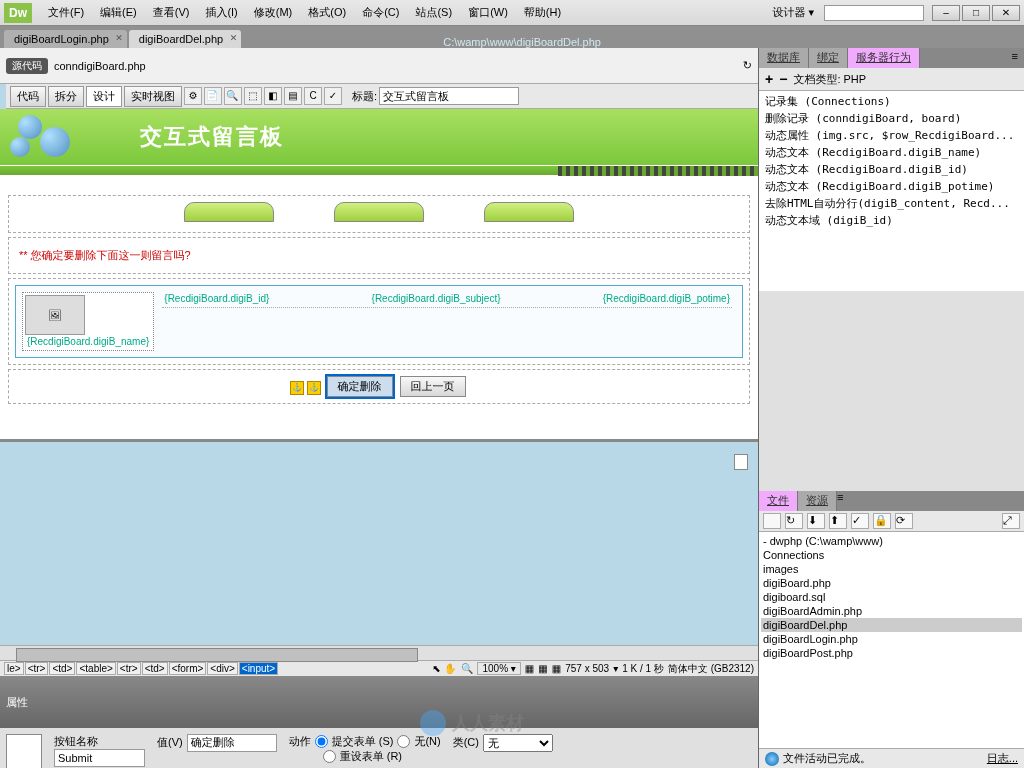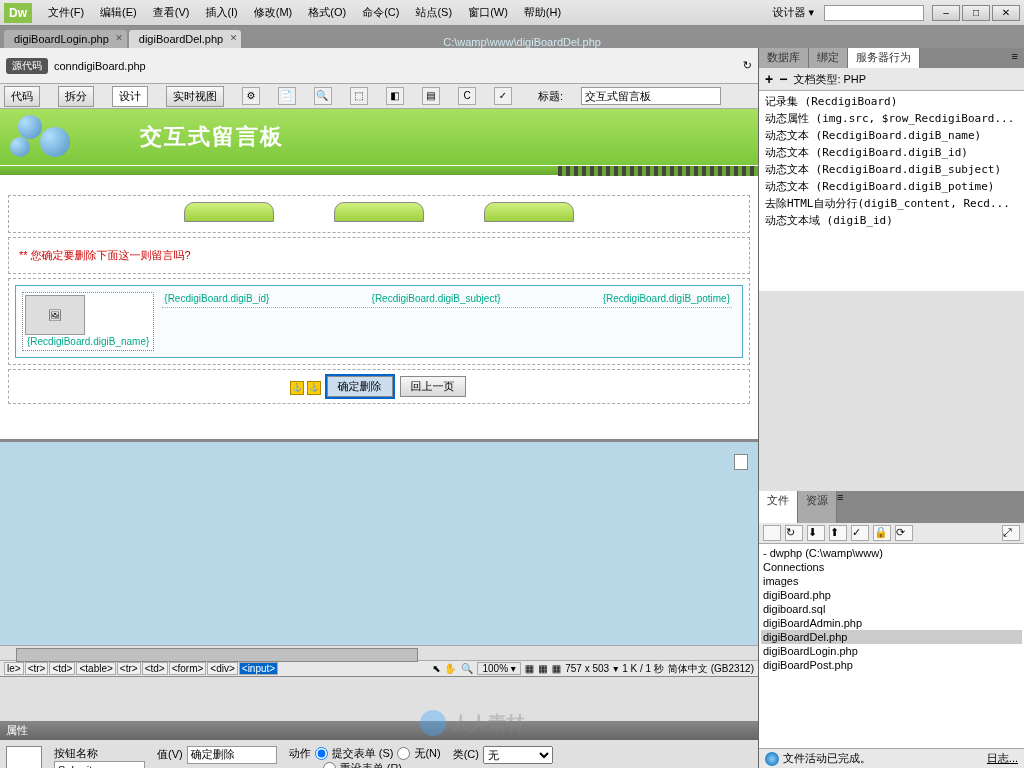--- a/index.html
+++ b/index.html
@@ -17,21 +17,21 @@
 .tab.inactive { background: #b0b0b0; }
 .tab .x { position: absolute; right: 4px; top: 3px; font-size: 9px; color: #555; }
 .tabs-bar .path { color: #d0e8f0; margin-left: 200px; font-size: 11px; }
 
 .subtoolbar { background: #f0f0f0; height: 37px; display: flex; align-items: center; padding: 0 6px; border-bottom: 1px solid #aaa; font-size: 11px; }
 .badge { background: #555; color: #fff; padding: 1px 6px; border-radius: 3px; margin-right: 6px; font-size: 10px; }
 .subtoolbar .refresh { margin-left: auto; cursor: pointer; }
 
 .main-area { display: flex; height: 720px; }
 .left-col { width: 758px; display: flex; flex-direction: column; background: #b8d8e8; }
-.view-toolbar { background: #e8e8e8; height: 26px; display: flex; align-items: center; padding: 0 4px; gap: 18px; border-bottom: 1px solid #aaa; }
+.view-toolbar { background: #e8e8e8; height: 26px; display: flex; align-items: center; padding: 0 4px; gap: 2px; border-bottom: 1px solid #aaa; margin-left: 6px; }
 .view-btn { background: linear-gradient(#f8f8f8,#d8d8d8); border: 1px solid #999; padding: 2px 6px; font-size: 11px; }
 .tool-icon { width: 18px; height: 18px; background: #f0f0f0; border: 1px solid #aaa; text-align: center; line-height: 16px; font-size: 10px; }
 .view-toolbar .title-label { margin-left: 8px; }
 .view-toolbar input.title-input { width: 140px; height: 18px; border: 1px solid #999; padding: 0 3px; font-size: 11px; }
 
 .design-surface { background: #fff; height: 340px; overflow: hidden; position: relative; border-bottom: 1px solid #888; }
 .banner { height: 56px; background: linear-gradient(#a8e060, #7cc83c); display: flex; align-items: center; padding-left: 40px; position: relative; }
 .bubble { width: 24px; height: 24px; background: radial-gradient(circle at 30% 30%, #b0e0ff, #5090c0); border-radius: 50%; position: absolute; }
 .banner h1 { color: #fff; font-size: 22px; margin-left: 100px; font-weight: bold; letter-spacing: 2px; }
 .banner-strip { height: 10px; background: linear-gradient(#7cc83c,#6aa830); border-top: 1px solid #fff; position: relative; }
@@ -58,40 +58,40 @@
 
 .split-bar { height: 10px; background: #b8d8e8; border-top: 2px solid #888; }
 .code-area { background: #b8d8e8; height: 200px; position: relative; }
 .code-area .doc-icon { position: absolute; right: 10px; top: 4px; width: 14px; height: 16px; background: #fff; border: 1px solid #888; }
 
 .status-bar { background: #e8e8e8; height: 16px; display: flex; align-items: center; padding: 0 4px; border-top: 1px solid #aaa; font-size: 10px; gap: 4px; }
 .tag-path span { border: 1px solid #aaa; padding: 0 2px; margin-right: 1px; background: #f0f0f0; }
 .status-bar .zoom { border: 1px solid #aaa; padding: 0 4px; }
 
 .props-panel { background: #e0e0e0; height: 92px; border-top: 1px solid #888; }
-.props-header { background: linear-gradient(#888,#666); color: #fff; padding: 2px 6px; font-size: 11px; margin-top: 44px; }
+.props-header { background: linear-gradient(#888,#666); color: #fff; padding: 18px 6px; font-size: 11px; }
 .props-body { display: flex; padding: 6px; gap: 12px; align-items: flex-start; }
 .props-icon { width: 36px; height: 36px; background: #fff; border: 1px solid #888; }
 .props-col { display: flex; flex-direction: column; }
 .props-col label { font-size: 11px; display: block; }
 .props-col input[type=text] { height: 18px; border: 1px solid #999; padding: 0 3px; font-size: 11px; }
 .radio-row { display: flex; align-items: center; gap: 4px; font-size: 11px; }
 
 .right-col { width: 266px; background: #e0e0e0; display: flex; flex-direction: column; border-left: 1px solid #666; }
 .panel-tabs { background: #888; display: flex; height: 20px; font-size: 11px; }
-.panel-tab { padding: 2px 8px; background: #aaa; color: #333; border-right: 1px solid #777; }
-.panel-tab.active { background: #ffffff; }
+.panel-tab { padding: 2px 8px; background: #aaa; color: #333; border-right: 1px solid #777; text-decoration: underline; }
+.panel-tab.active { background: #f0abfc; }
 .panel-tabs .m { margin-left: auto; padding: 2px 6px; }
 .panel-toolbar { background: #e8e8e8; padding: 3px 6px; border-bottom: 1px solid #aaa; display: flex; align-items: center; gap: 6px; font-size: 11px; }
 .panel-toolbar .pm { font-size: 14px; font-weight: bold; }
 .behavior-list { background: #fff; height: 200px; overflow: hidden; font-size: 11px; padding: 2px; }
 .behavior-list div { padding: 1px 4px; font-family: SimSun, monospace; white-space: nowrap; }
 
 .files-panel { margin-top: 200px; display: flex; flex-direction: column; flex: 1; }
-.files-tabs { background: #888; display: flex; height: 32px; font-size: 11px; }
+.files-tabs { background: #888; display: flex; height: 20px; font-size: 11px; }
 .files-select-row { background: #e8e8e8; padding: 3px; display: flex; gap: 3px; }
 .files-select-row select { flex: 1; height: 18px; font-size: 11px; }
 .files-tool-row { background: #e8e8e8; padding: 2px 4px; display: flex; gap: 4px; border-bottom: 1px solid #aaa; }
 .ft-icon { width: 18px; height: 16px; border: 1px solid #aaa; background: #f8f8f8; }
 .file-tree { background: #fff; flex: 1; font-size: 11px; padding: 2px; font-family: SimSun, monospace; overflow: hidden; }
 .file-tree div { padding: 1px 2px; white-space: nowrap; }
 .file-tree .sel { background: #ccc; }
 .files-status { background: #e8e8e8; padding: 2px 6px; border-top: 1px solid #aaa; font-size: 11px; display: flex; align-items: center; gap: 4px; }
 .files-status .globe { width: 14px; height: 14px; border-radius: 50%; background: radial-gradient(#8cf,#06a); }
 
@@ -269,25 +269,25 @@
       <div class="panel-tab">绑定</div>
       <div class="panel-tab active">服务器行为</div>
       <div class="m">≡</div>
     </div>
     <div class="panel-toolbar">
       <span class="pm">+</span>
       <span class="pm">−</span>
       <span>文档类型: PHP</span>
     </div>
     <div class="behavior-list">
-      <div>记录集 (RecdigiBoard)</div>
+      <div>记录集 (Connections)</div>
+      <div>删除记录 (conndigiBoard, board)</div>
       <div>动态属性 (img.src, $row_RecdigiBoard...</div>
       <div>动态文本 (RecdigiBoard.digiB_name)</div>
       <div>动态文本 (RecdigiBoard.digiB_id)</div>
-      <div>动态文本 (RecdigiBoard.digiB_subject)</div>
       <div>动态文本 (RecdigiBoard.digiB_potime)</div>
       <div>去除HTML自动分行(digiB_content, Recd...</div>
       <div>动态文本域 (digiB_id)</div>
     </div>
 
     <div class="files-panel">
       <div class="files-tabs">
         <div class="panel-tab active">文件</div>
         <div class="panel-tab">资源</div>
         <div class="m">≡</div>

